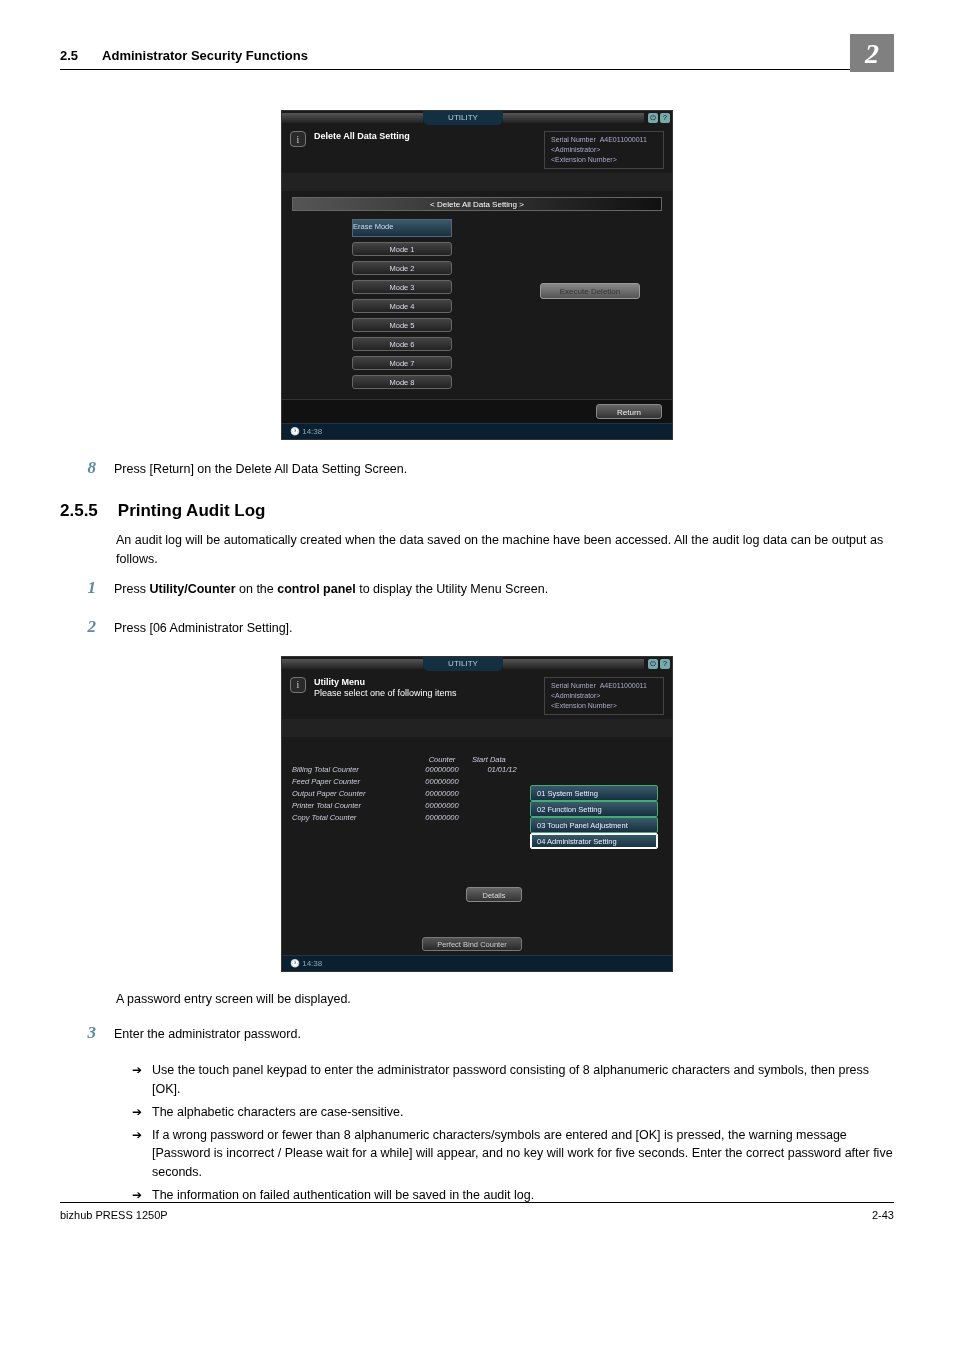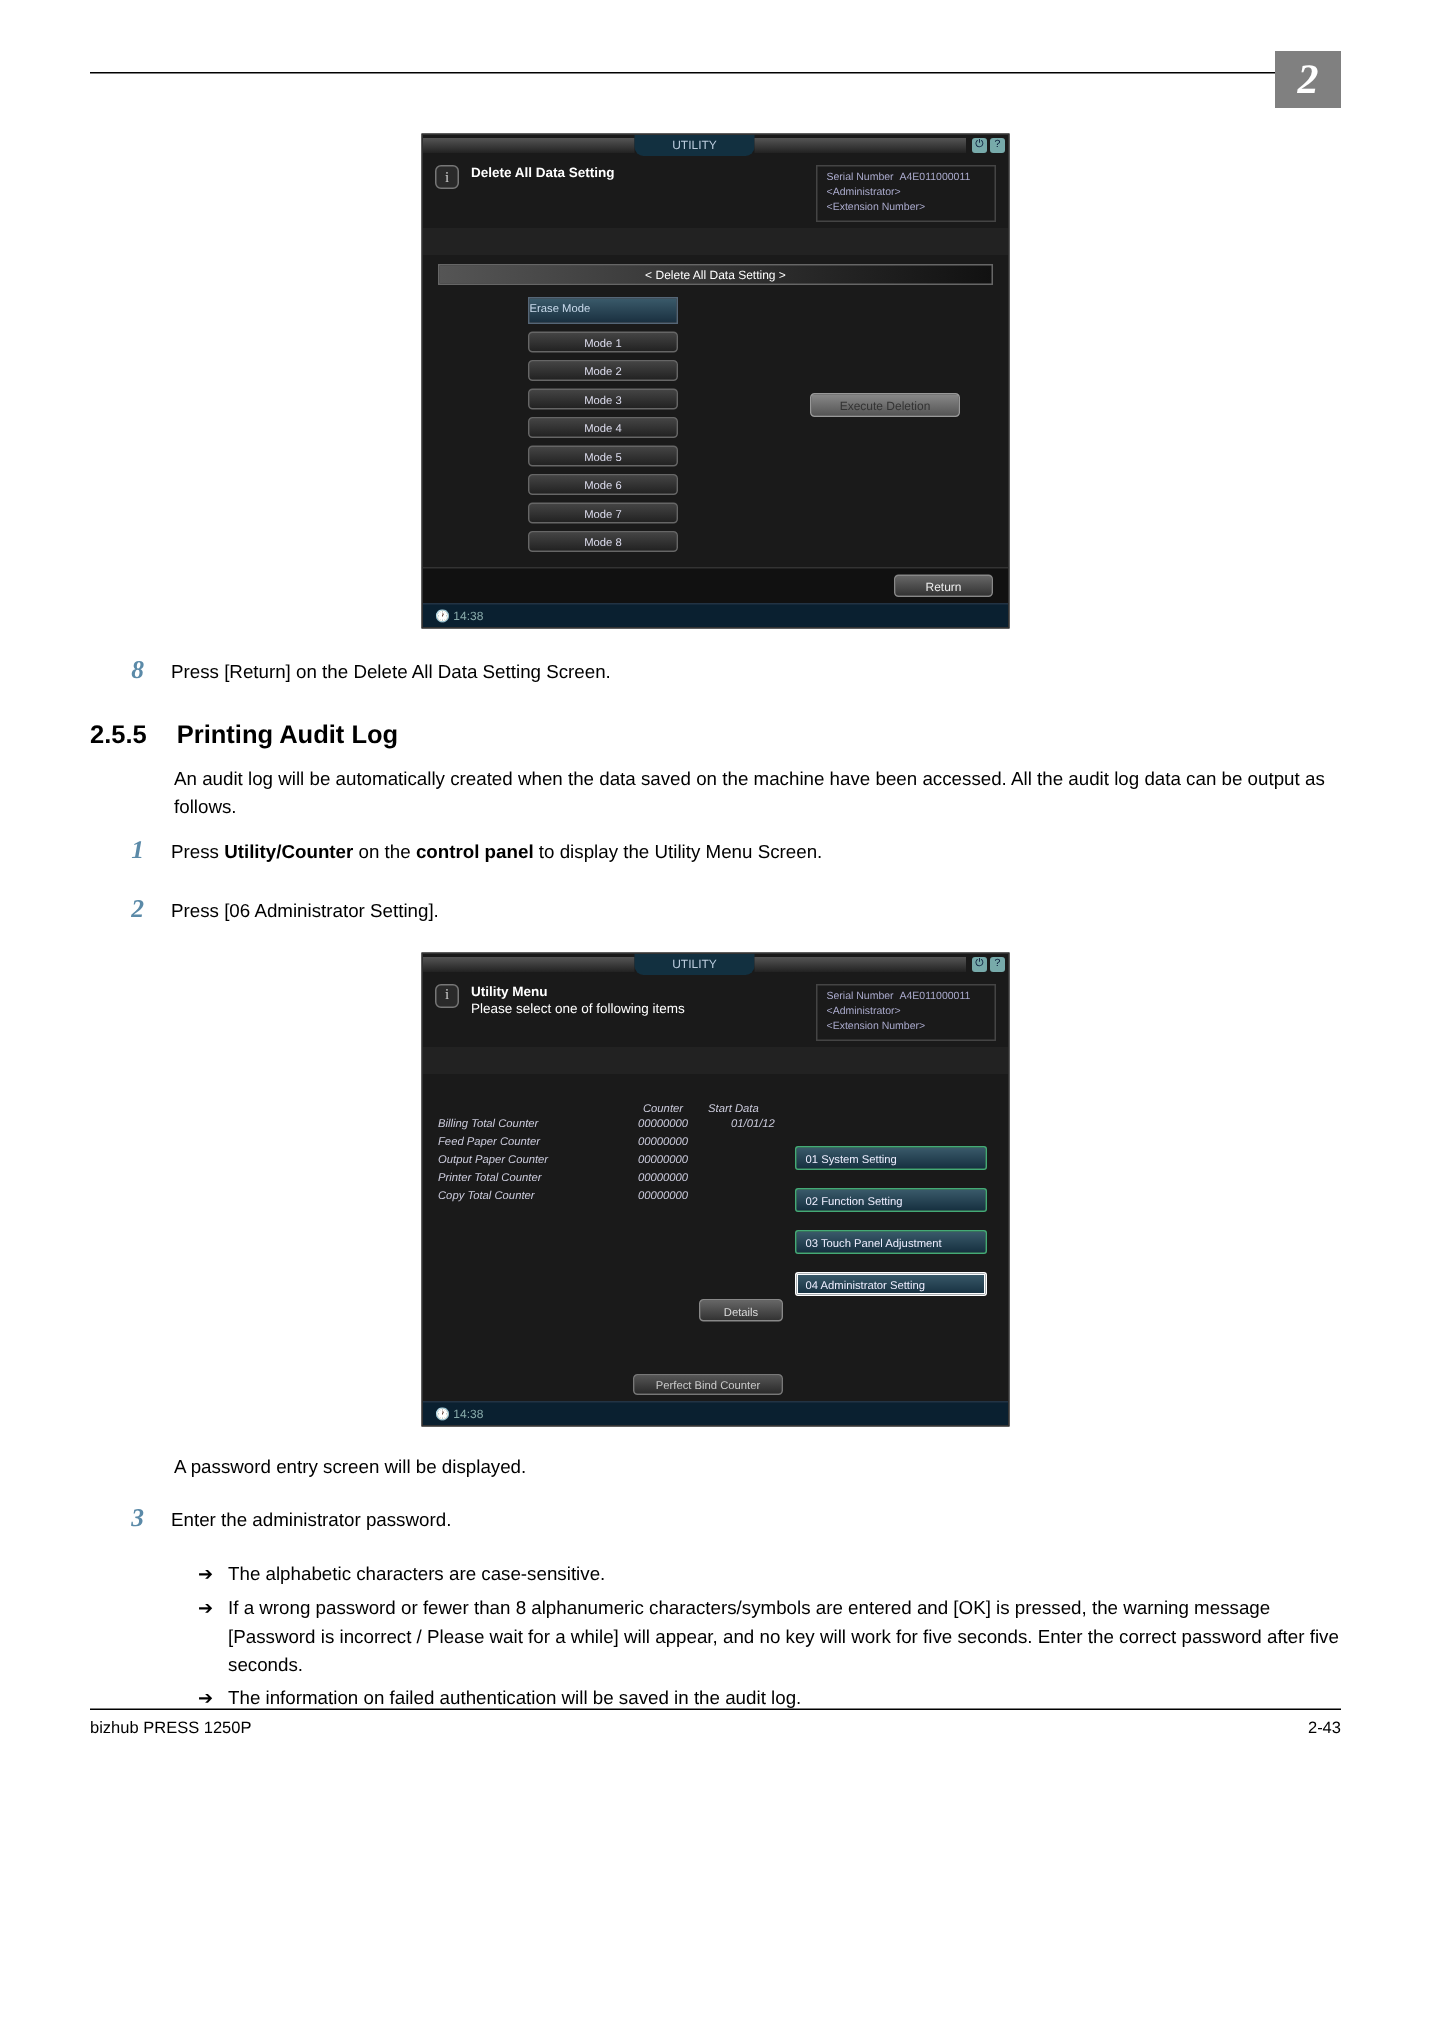--- a/index.html
+++ b/index.html
@@ -31,21 +31,21 @@
     .exec-btn { position:absolute; right:32px; top:92px; width:100px; height:16px; background: linear-gradient(to bottom,#888,#555); border:1px solid #999; border-radius:3px; text-align:center; line-height:16px; font-size:8px; color:#333;}
     .panel-foot { display:flex; justify-content:flex-end; padding: 4px 10px; background:#111; border-top:1px solid #333;}
     .foot-btn { width:66px; height:15px; background: linear-gradient(to bottom,#666,#333); border:1px solid #888; border-radius:3px; text-align:center; line-height:15px; font-size:8px; color:#eee;}
     .panel-status { height:16px; background:#0a2030; color:#8aa; font-size:8px; padding-left:8px; line-height:16px; border-top:1px solid #234;}
 
     .counter-grid { margin-top:12px;font-style:italic; }
     .counter-grid .ghdr { display:flex; color:#ccd; font-size:7.5px; }
     .counter-grid .ghdr .c1{width:120px;} .counter-grid .ghdr .c2{width:60px; text-align:center;} .counter-grid .ghdr .c3{width:60px; text-align:left;}
     .counter-grid .grow { display:flex; color:#ccd; font-size:7.5px; height:12px; align-items:center;}
     .counter-grid .grow .c1{width:120px;} .counter-grid .grow .c2{width:60px; text-align:center;} .counter-grid .grow .c3{width:60px; text-align:center;}
-    .menu-col { position:absolute; right:14px; top:48px; width:128px; display:flex; flex-direction:column; gap:12px;}
+    .menu-col { position:absolute; right:14px; top:48px; width:128px; display:flex; flex-direction:column; gap:0;}
     .menu-btn { height:16px; background: linear-gradient(to bottom,#3a5a6a,#163040); border:1px solid #4a7; border-radius:2px; padding-left:6px; line-height:16px; font-size:7.5px; color:#eef;}
     .menu-btn.hl { border-color:#fff; box-shadow: inset 0 0 0 1px #fff; }
     .details-btn { position:absolute; right:150px; top:150px; width:56px; height:15px; background: linear-gradient(to bottom,#666,#333); border:1px solid #888; border-radius:3px; text-align:center; line-height:15px; font-size:7.5px; color:#ddd;}
     .perfect-btn { position:absolute; left:140px; top:200px; width:100px; height:14px; background: linear-gradient(to bottom,#555,#2a2a2a); border:1px solid #777; border-radius:3px; text-align:center; line-height:14px; font-size:7.5px; color:#ccc;}
     .exit-btn { width:66px; height:15px; background: linear-gradient(to bottom,#555,#2a2a2a); border:1px solid #777; border-radius:3px; text-align:center; line-height:15px; font-size:8px; color:#ddd; margin-right:auto;}
     .sys-btn { width:76px; height:15px; background: linear-gradient(to bottom,#555,#2a2a2a); border:1px solid #777; border-radius:3px; text-align:center; line-height:15px; font-size:8px; color:#ddd;}
     .panel-foot.two { justify-content: space-between; }
 
     .step-row { display:flex; gap: 18px; margin: 8px 0 18px 0; }
     .step-num { width: 36px; text-align:right; font-family: Georgia,'Times New Roman',serif; font-style: italic; font-weight: bold; font-size: 17px; color: #5b8aa8; flex-shrink:0;}
@@ -58,20 +58,24 @@
     .arrow-list { margin-left: 72px; list-style:none; }
     .arrow-list li { position:relative; font-size:12.5px; line-height:1.5; padding-left:20px; margin-bottom:4px; }
     .arrow-list li::before { content:"➔"; position:absolute; left:0; top:0; font-size:12px; }
     .ftr { position:absolute; bottom:28px; left:60px; right:60px; border-top:1px solid #000; display:flex; justify-content:space-between; font-size:11px; padding-top:6px;}
     b { font-weight:bold; }
   </style>
 </head>
 <body>
 
 <div class="page">
+  <div class="hdr-line">
+    <span class="hdr-sec">2.5</span>
+    <span class="hdr-title">Administrator Security Functions</span>
+  </div>
   <div class="hdr-rule"></div>
   <div class="chapter-box">
       <span>2</span>
     </div>
 
   <div class="content">
 
     <div class="screenshot-wrap">
       <div class="panel">
         <div class="panel-tab">
@@ -208,20 +212,21 @@
       </div>
     </div>
 
     <p class="sub-body">A password entry screen will be displayed.</p>
 
     <div class="step-row" style="margin-top:14px;">
       <div class="step-num">3</div>
       <div class="step-text">Enter the administrator password.</div>
     </div>
     <ul class="arrow-list">
+      <li>Use the touch panel keypad to enter the administrator password consisting of 8 alphanumeric characters and symbols, then press [OK].</li>
       <li>The alphabetic characters are case-sensitive.</li>
       <li>If a wrong password or fewer than 8 alphanumeric characters/symbols are entered and [OK] is pressed, the warning message [Password is incorrect / Please wait for a while] will appear, and no key will work for five seconds. Enter the correct password after five seconds.</li>
       <li>The information on failed authentication will be saved in the audit log.</li>
     </ul>
 
   </div>
 
   <div class="ftr">
     <span>bizhub PRESS 1250P</span>
     <span>2-43</span>

